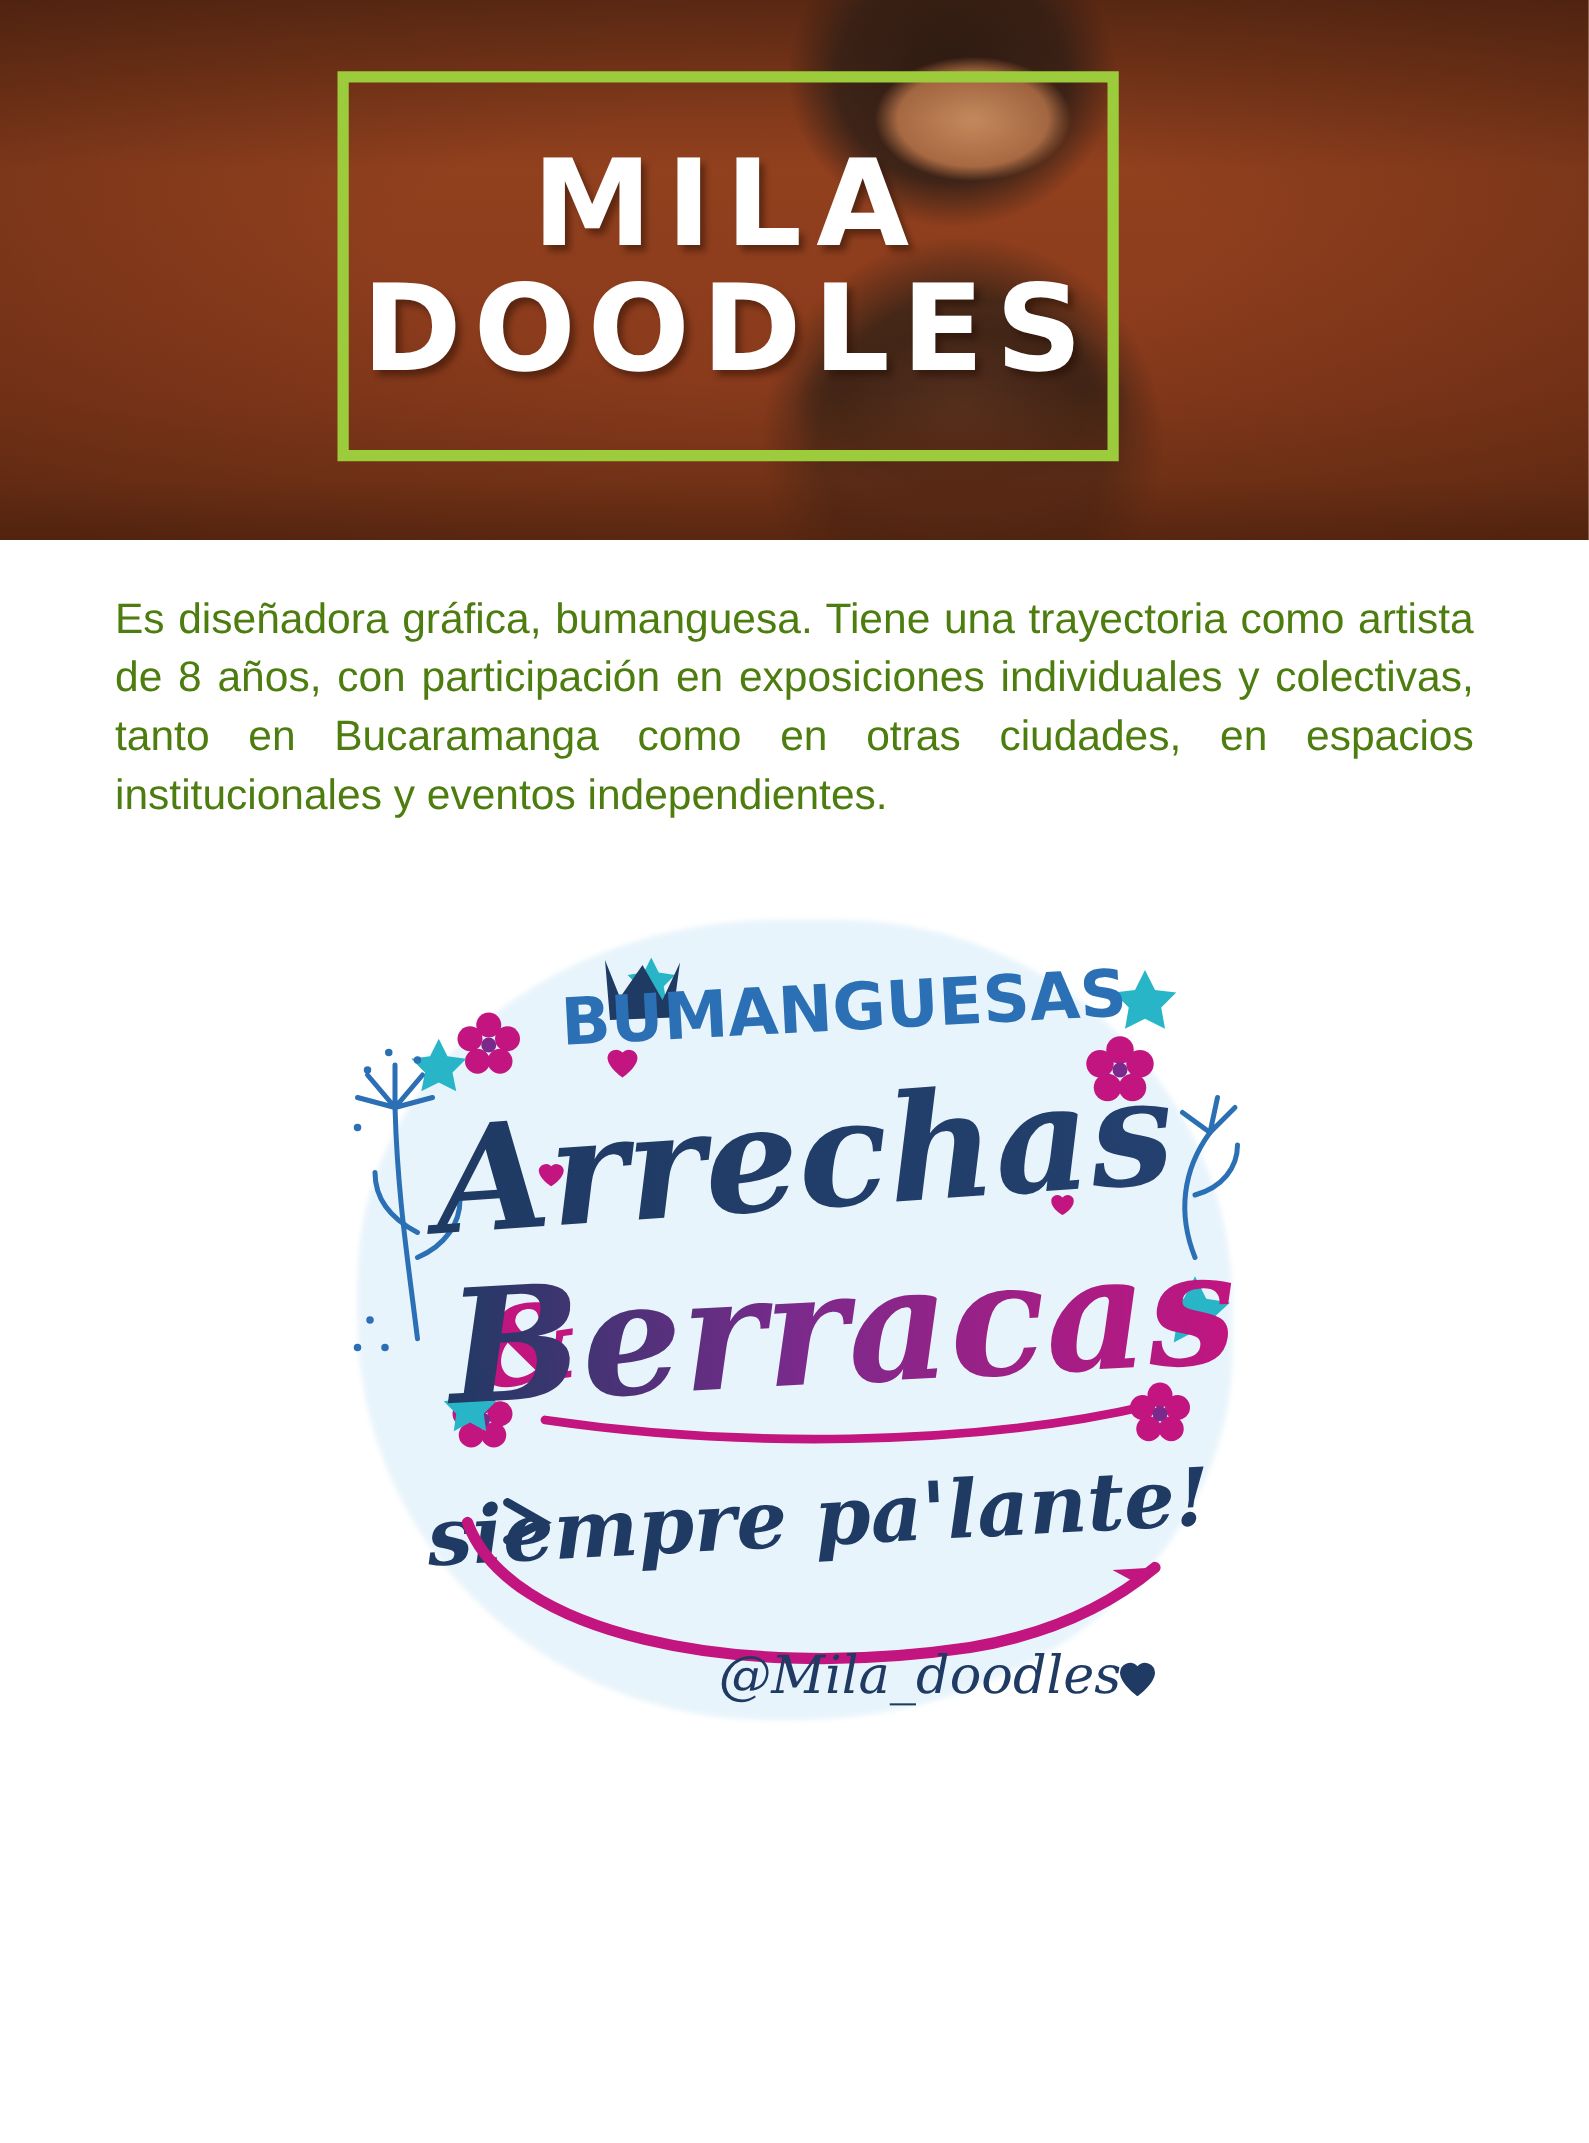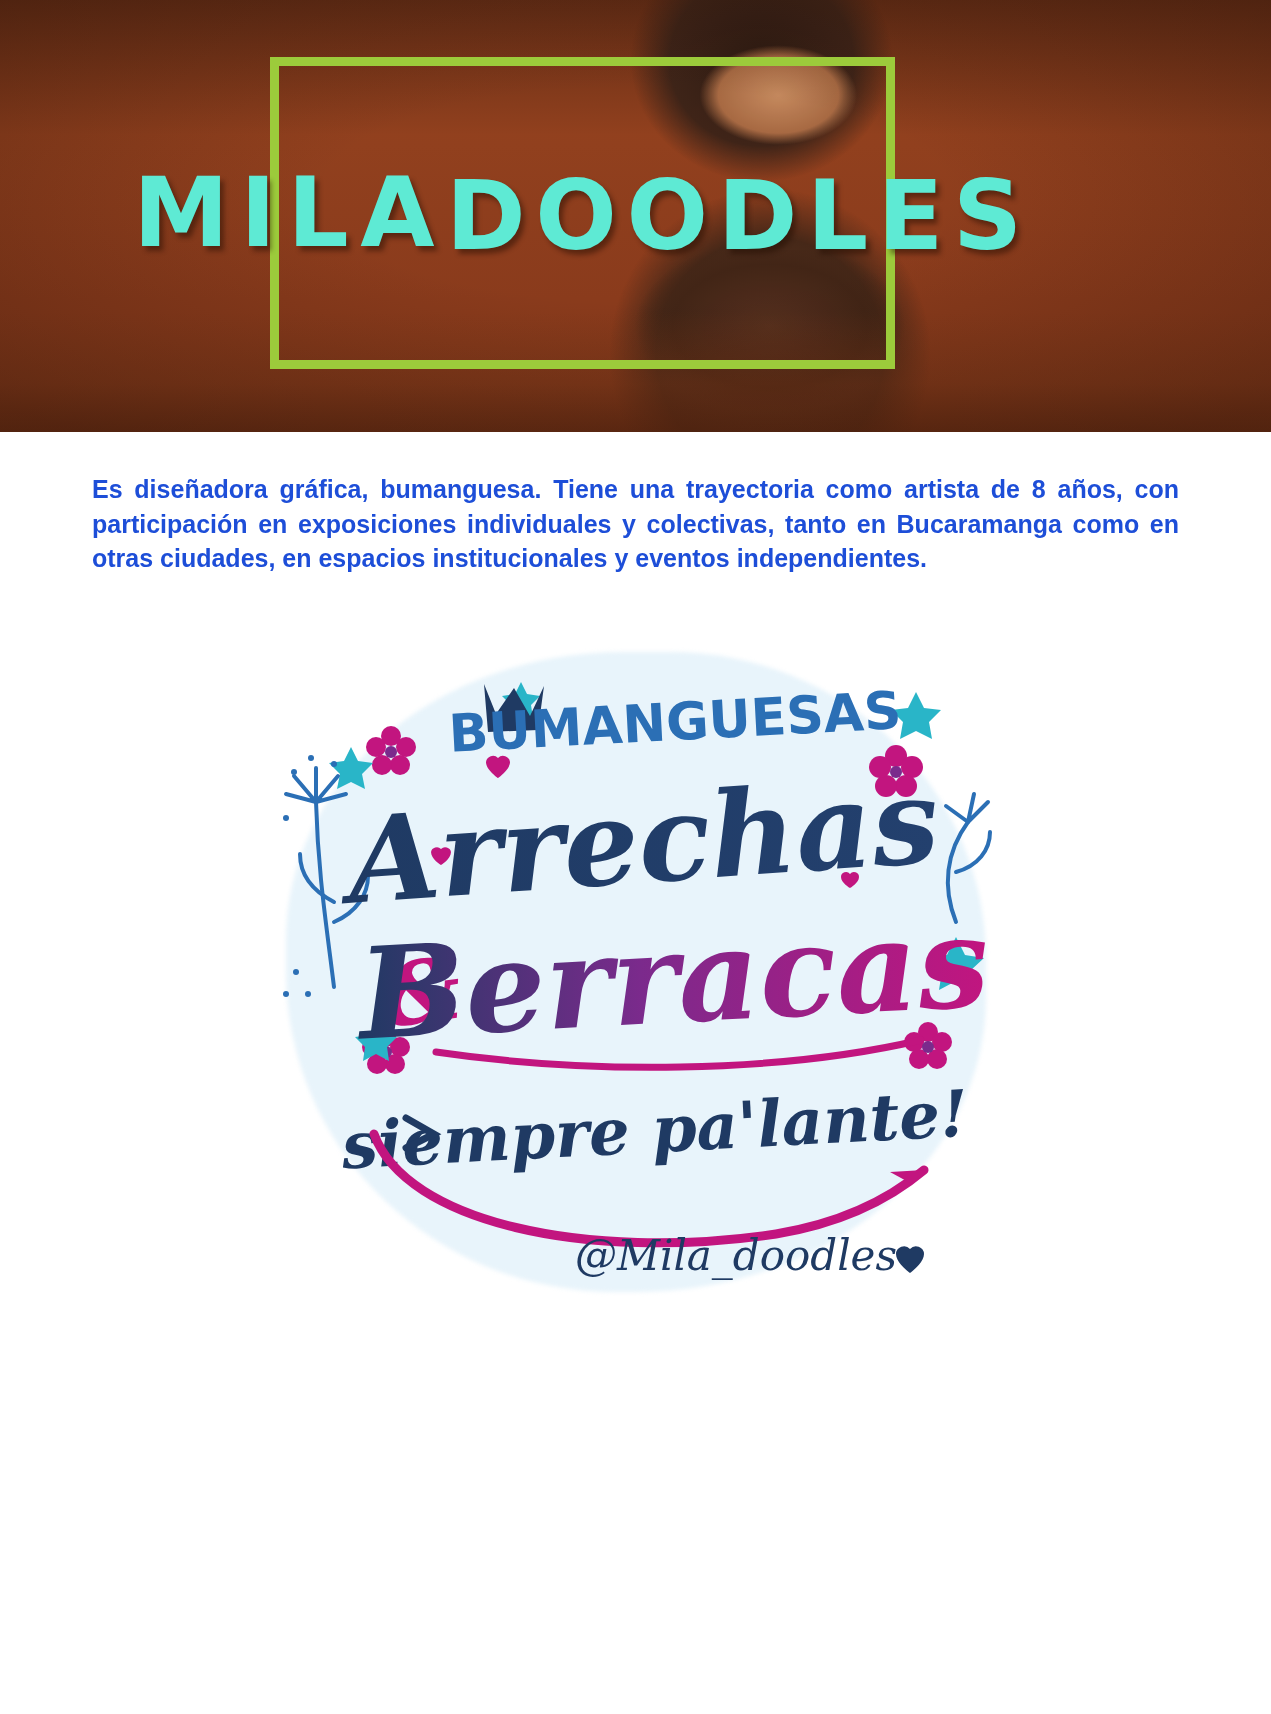--- a/index.html
+++ b/index.html
@@ -77,24 +77,24 @@
     border: 9px solid #9ccb3b;
     box-sizing: border-box;
   }
   .hero-title {
     position: absolute;
     left: 270px;
     top: 57px;
     width: 625px;
     height: 312px;
     display: flex;
-    flex-direction: row;
+    flex-direction: column;
     align-items: center;
     justify-content: center;
-    color: #5eead4;
+    color: #ffffff;
     text-align: center;
     letter-spacing: 0.06em;
     line-height: 0.98;
     text-shadow: 4px 5px 5px rgba(30,10,3,0.45);
   }
   .hero-title .line1 {
     font-size: 96px;
     font-weight: 700;
     font-family: "DejaVu Sans", sans-serif;
     letter-spacing: 0.12em;
@@ -105,27 +105,26 @@
     font-family: "DejaVu Sans", sans-serif;
     letter-spacing: 0.10em;
     margin-top: 6px;
   }
 
   
   .content {
     padding: 0 92px;
   }
   .para {
-    color: #1d4ed8;
-    font-size: 25px;
+    color: #4d7c0f;
+    font-size: 34px;
     line-height: 1.38;
     text-align: justify;
     text-justify: inter-word;
     margin: 0;
-    font-weight: bold;
   }
   .para.first { margin-top: 40px; }
   .para.second { margin-top: 42px; }
 
   
   .artwork-wrap {
     position: relative;
     margin-top: 46px;
     height: 720px;
   }

